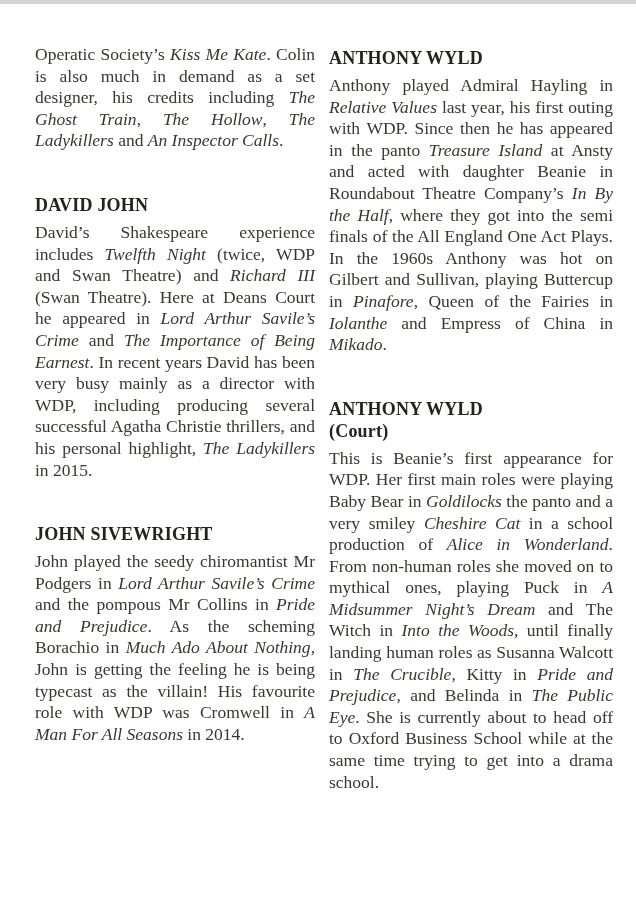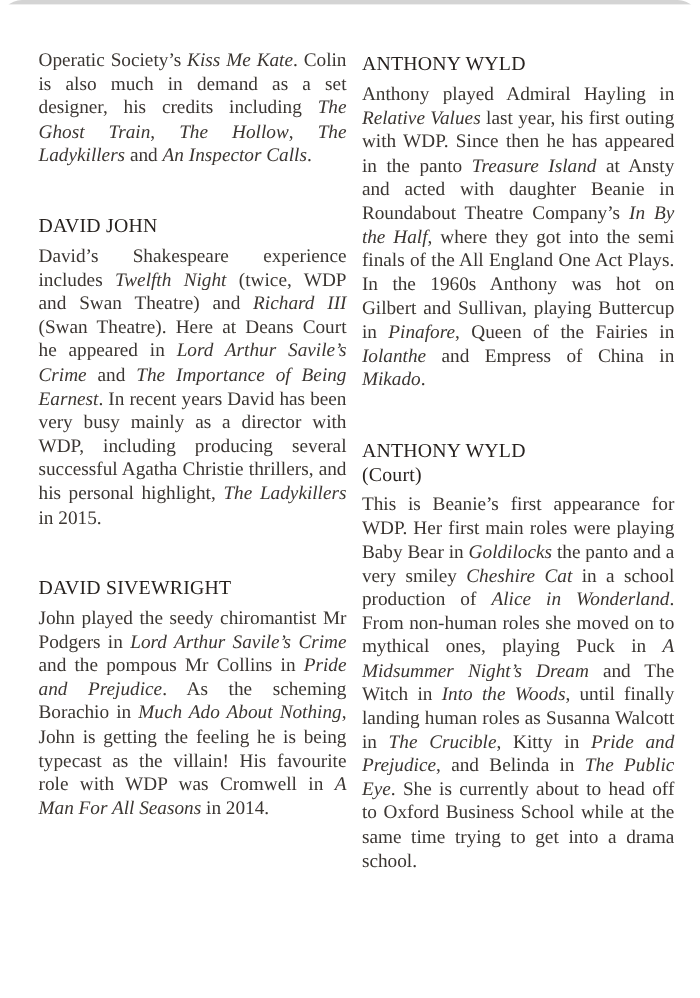--- a/index.html
+++ b/index.html
@@ -13,21 +13,20 @@
     background: #ffffff;
   }
   .page {
     position: relative;
     width: 636px;
     height: 907px;
     background: var(--bg);
     overflow: hidden;
     font-family: "Liberation Serif", "DejaVu Serif", serif;
     color: var(--body-color);
-    border-radius: 20px;
   }
   .top-edge {
     position: absolute;
     top: 0; left: 0;
     width: 100%;
     height: 4px;
     background: var(--edge-color);
   }
   .columns {
     position: absolute;
@@ -50,37 +49,37 @@
   .bio-heading {
     margin: 42px 0 6px 0;
     font-weight: bold;
     color: var(--heading-color);
     letter-spacing: 0.2px;
   }
   .column > .bio-heading:first-child { margin-top: 3px; }
   .bio-name, .bio-role {
     font-size: 18px;
     line-height: 22px;
-    font-weight: normal;
+    font-weight: bold;
   }
 </style>
 </head>
 <body>
 
 <div class="page">
   <div class="top-edge"></div>
   <div class="columns">
     <div class="column left">
         <p class="bio-para"><span>Operatic Society’s </span><i>Kiss Me Kate</i><span>. Colin is also much in demand as a set designer, his credits including </span><i>The Ghost Train</i><span>, </span><i>The Hollow</i><span>, </span><i>The Ladykillers</i><span> and </span><i>An Inspector Calls</i><span>.</span></p>
         <div class="bio-heading">
           <div class="bio-name">DAVID JOHN</div>
         </div>
         <p class="bio-para"><span>David’s Shakespeare experience includes </span><i>Twelfth Night</i><span> (twice, WDP and Swan Theatre) and </span><i>Richard III</i><span> (Swan Theatre). Here at Deans Court he appeared in </span><i>Lord Arthur Savile’s Crime</i><span> and </span><i>The Importance of Being Earnest</i><span>. In recent years David has been very busy mainly as a director with WDP, including producing several successful Agatha Christie thrillers, and his personal highlight, </span><i>The Ladykillers</i><span> in 2015.</span></p>
         <div class="bio-heading">
-          <div class="bio-name">DAVID SIVEWRIGHT</div>
+          <div class="bio-name">JOHN SIVEWRIGHT</div>
         </div>
         <p class="bio-para"><span>John played the seedy chiromantist Mr Podgers in </span><i>Lord Arthur Savile’s Crime</i><span> and the pompous Mr Collins in </span><i>Pride and Prejudice</i><span>. As the scheming Borachio in </span><i>Much Ado About Nothing</i><span>, John is getting the feeling he is being typecast as the villain! His favourite role with WDP was Cromwell in </span><i>A Man For All Seasons</i><span> in 2014.</span></p>
       </div>
     <div class="column right">
         <div class="bio-heading">
           <div class="bio-name">ANTHONY WYLD</div>
         </div>
         <p class="bio-para"><span>Anthony played Admiral Hayling in </span><i>Relative Values</i><span> last year, his first outing with WDP. Since then he has appeared in the panto </span><i>Treasure Island</i><span> at Ansty and acted with daughter Beanie in Roundabout Theatre Company’s </span><i>In By the Half</i><span>, where they got into the semi finals of the All England One Act Plays. In the 1960s Anthony was hot on Gilbert and Sullivan, playing Buttercup in </span><i>Pinafore</i><span>, Queen of the Fairies in </span><i>Iolanthe</i><span> and Empress of China in </span><i>Mikado</i><span>.</span></p>
         <div class="bio-heading">
           <div class="bio-name">ANTHONY WYLD</div>

